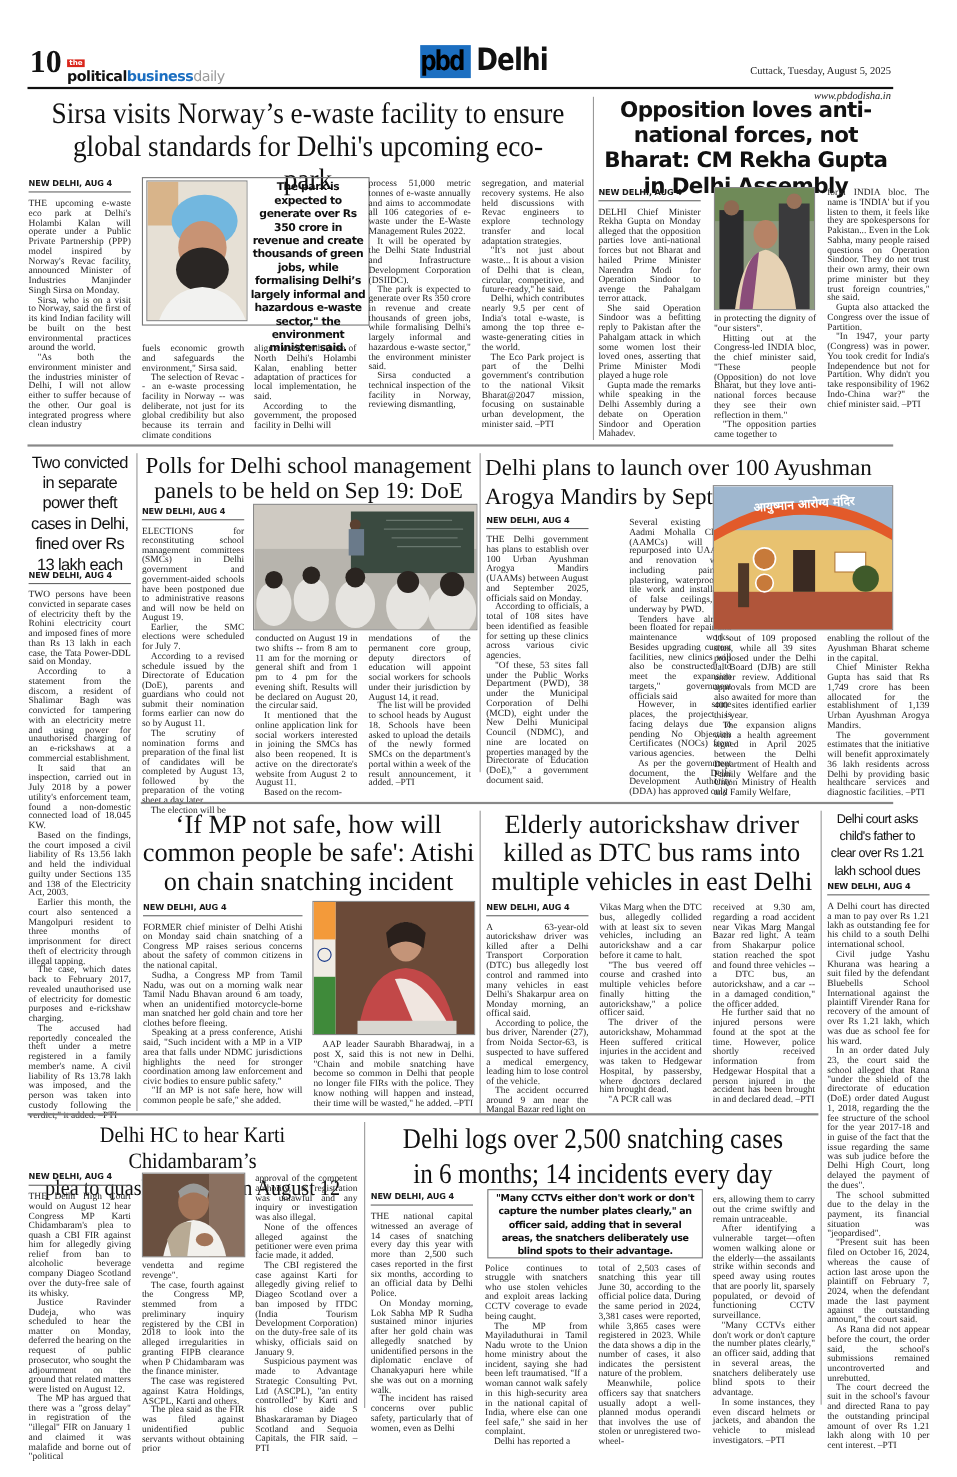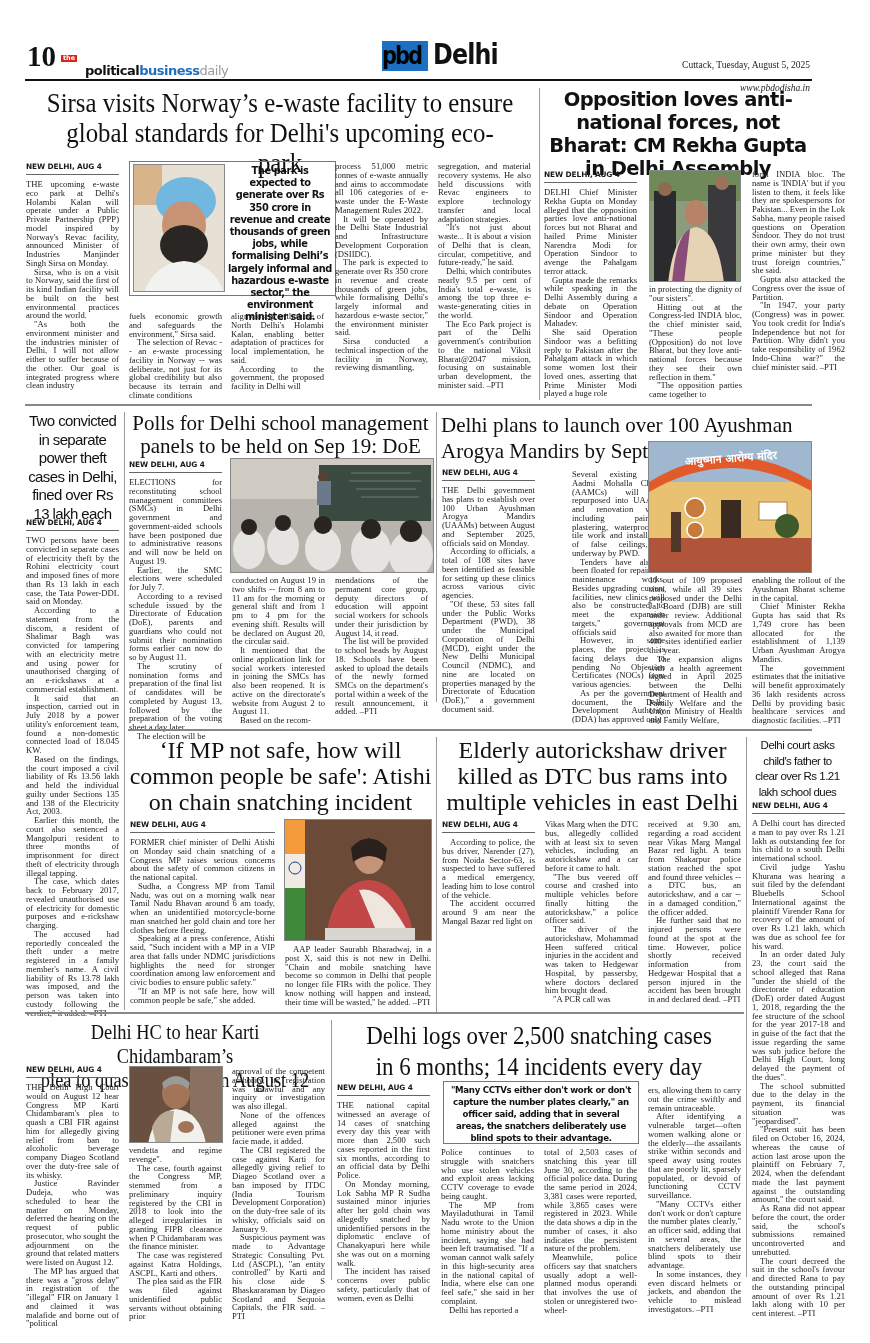--- a/index.html
+++ b/index.html
@@ -24,21 +24,21 @@
   .col { position: absolute; }
 </style>
 </head>
 <body>
 
 <header>
   <div class="abs" style="left:27px;top:41px;font-family:'Liberation Serif',serif;font-size:29px;font-weight:bold;line-height:30px;color:#111;">10</div>
   <div class="abs" style="left:61px;top:46px;">
     <div style="background:#d9261c;color:#fff;font-family:'DejaVu Sans',sans-serif;font-weight:bold;font-size:6.5px;line-height:7px;padding:0 2px;display:inline-block;">the</div>
     <div style="font-family:'DejaVu Sans',sans-serif;font-weight:bold;font-size:13px;line-height:14px;letter-spacing:-0.5px;white-space:nowrap;">
-      <span style="color:#111;margin-left:24px;">political</span><span style="color:#1c6fc1;">business</span><span style="color:#9a9a9a;font-weight:normal;">daily</span>
+      <span style="color:#111;">political</span><span style="color:#1c6fc1;">business</span><span style="color:#9a9a9a;font-weight:normal;">daily</span>
     </div>
   </div>
   <div class="abs" style="left:382px;top:41px;width:46px;height:30px;background:#1c6fc1;color:#000000;font-family:'DejaVu Sans Mono',monospace;font-weight:bold;font-size:25px;line-height:30px;text-align:left;letter-spacing:-2px;">
     <span>pbd</span>
   </div>
   <div class="abs" style="left:433px;top:38px;font-family:'DejaVu Sans',sans-serif;font-weight:bold;font-size:28px;line-height:34px;color:#111;letter-spacing:-1px;transform:scaleX(0.85);transform-origin:left center;">Delhi</div>
   <div class="abs" style="right:60px;top:47px;font-family:'Liberation Serif',serif;font-style:italic;font-size:9.5px;color:#222;text-align:right;margin-top:36px;">www.pbdodisha.in</div>
   <div class="abs" style="right:60px;top:60px;font-family:'Liberation Serif',serif;font-size:9.5px;color:#222;text-align:right;">Cuttack, Tuesday, August 5, 2025</div>
   <div class="abs" style="left:25px;top:79px;width:787px;height:2px;background:#111;"></div>
 </header>
@@ -91,22 +91,22 @@
 </article>
 
 <div class="rule-v" style="left:539px;top:88px;height:312px;"></div>
 
 <article>
   <div class="abs hl-bold-sans" style="left:544px;top:88px;width:268px;font-size:19.5px;line-height:23px;">Opposition loves anti-national forces, not Bharat: CM Rekha Gupta in Delhi Assembly</div>
   <div class="col" style="left:544px;top:170px;width:93px;">
     <div class="dateline">NEW DELHI, AUG 4</div>
     <div class="body-text">
       <p class="first">DELHI Chief Minister Rekha Gupta on Monday alleged that the opposition parties love anti-national forces but not Bharat and hailed Prime Minister Narendra Modi for Operation Sindoor to avenge the Pahalgam terror attack.</p>
+      <p>She said Operation Sindoor was a befitting reply to Pakistan after the Pahalgam attack in which some women lost their loved ones, asserting that Prime Minister Modi played a huge role</p>
       <p>Gupta made the remarks while speaking in the Delhi Assembly during a debate on Operation Sindoor and Operation Mahadev.</p>
-      <p>She said Operation Sindoor was a befitting reply to Pakistan after the Pahalgam attack in which some women lost their loved ones, asserting that Prime Minister Modi played a huge role</p>
     </div>
   </div>
   <div class="photo" style="left:649px;top:170px;width:92px;height:112px;">
     <svg width="92" height="112" viewBox="0 0 92 112">
       <rect width="92" height="112" fill="#8c9a7e"></rect>
       <rect x="0" y="0" width="92" height="30" fill="#6f8a58"></rect>
       <rect x="4" y="20" width="22" height="92" fill="#2b2b2d"></rect>
       <circle cx="15" cy="18" r="7" fill="#8e6a52"></circle>
       <rect x="58" y="14" width="28" height="98" fill="#3a3a3c"></rect>
       <circle cx="72" cy="12" r="7" fill="#9a735a"></circle>
@@ -280,20 +280,21 @@
   </div>
 </article>
 
 <div class="rule-v" style="left:436px;top:737px;height:275px;"></div>
 
 <article>
   <div class="abs hl-serif" style="left:440px;top:737px;width:305px;font-size:24px;line-height:26px;">Elderly autorickshaw driver killed as DTC bus rams into multiple vehicles in east Delhi</div>
   <div class="col" style="left:442px;top:820px;width:93px;">
     <div class="dateline">NEW DELHI, AUG 4</div>
     <div class="body-text">
+      <p class="first">A 63-year-old autorickshaw driver was killed after a Delhi Transport Corporation (DTC) bus allegedly lost control and rammed into many vehicles in east Delhi's Shakarpur area on Monday morning, an offical said.</p>
       <p>According to police, the bus driver, Narender (27), from Noida Sector-63, is suspected to have suffered a medical emergency, leading him to lose control of the vehicle.</p>
       <p>The accident occurred around 9 am near the Mangal Bazar red light on</p>
     </div>
   </div>
   <div class="col body-text" style="left:545px;top:820px;width:93px;">
     <p class="first">Vikas Marg when the DTC bus, allegedly collided with at least six to seven vehicles, including an autorickshaw and a car before it came to halt.</p>
     <p>"The bus veered off course and crashed into multiple vehicles before finally hitting the autorickshaw," a police officer said.</p>
     <p>The driver of the autorickshaw, Mohammad Heen suffered critical injuries in the accident and was taken to Hedgewar Hospital, by passersby, where doctors declared him brought dead.</p>
     <p>"A PCR call was</p>
   </div>

